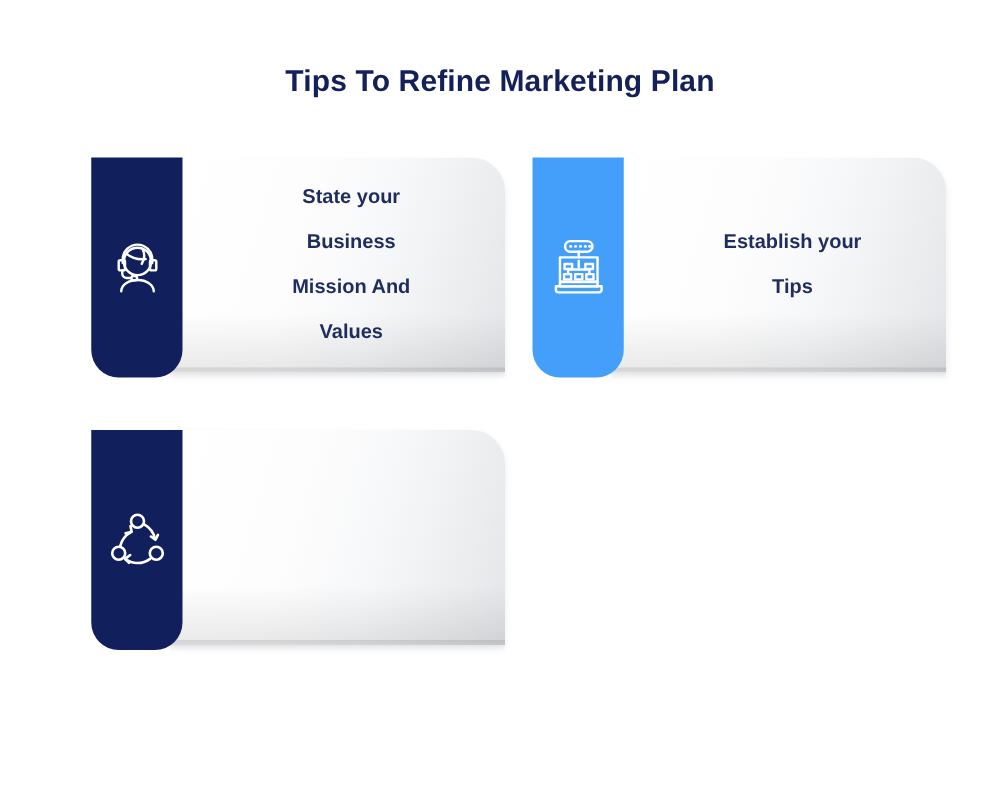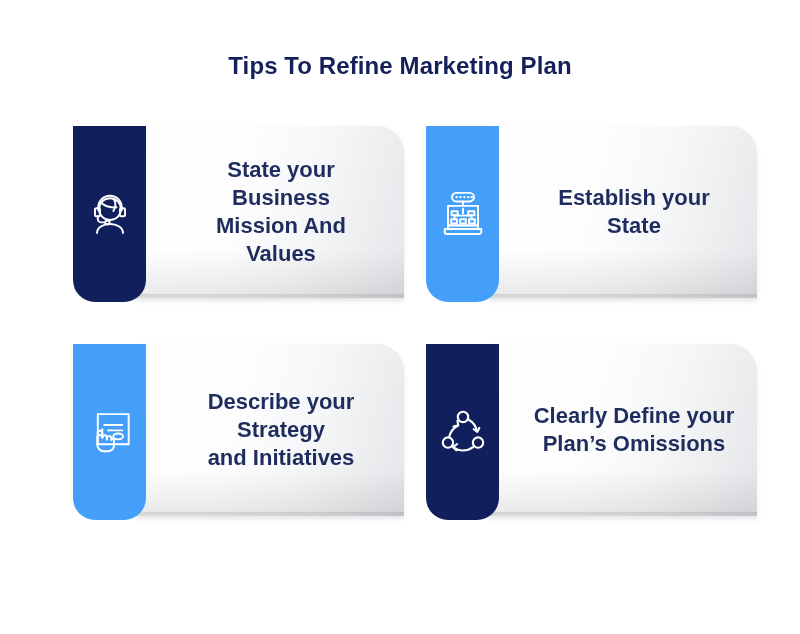--- a/index.html
+++ b/index.html
@@ -113,23 +113,23 @@
   .card-text {
     position: absolute;
     left: 85px;
     top: 0;
     width: 246px;
     height: 172px;
     display: flex;
     align-items: center;
     justify-content: center;
     text-align: center;
-    font-size: 22px;
+    font-size: 16px;
     font-weight: bold;
-    line-height: 28px;
+    line-height: 36px;
     color: #1f2c5e;
     z-index: 3;
     padding: 0 6px;
     white-space: pre-line;
   }
 </style>
 </head>
 <body>
 
 <div id="infographic">
@@ -195,47 +195,23 @@
           <path d="M18 28.5h7.5v5H18z"></path>
 
           <path d="M38.5 28.5h7.5v5h-7.5z"></path>
 
           <rect x="17.5" y="38.5" width="7" height="5.2"></rect>
           <rect x="28.5" y="38.5" width="7" height="5.2"></rect>
           <rect x="39.5" y="38.5" width="7" height="5.2"></rect>
         </svg>
       </div>
       <div class="card-text">Establish your
-State</div>
+Tips</div>
     </div>
 
-    <div class="card">
-      <div class="card-panel"></div>
-      <div class="card-shadow-band"></div>
-      <div class="card-tab blue">
-        <svg class="card-icon" viewBox="0 0 64 64" fill="none" stroke="#ffffff" stroke-width="2.4" stroke-linecap="round" stroke-linejoin="round">
-
-          <rect x="17" y="10" width="38" height="37"></rect>
-
-          <path d="M25 23.5h22"></path>
-          <path d="M29.5 30h17.5"></path>
-
-          <ellipse cx="42" cy="37.5" rx="6" ry="3.6"></ellipse>
-
-          <path d="M22.5 28.5v10.2"></path>
-          <path d="M22.5 38.7c0-1.7-1.4-3.1-3.1-3.1S16.3 37 16.3 38.7v8.6c0 4.6 3.7 8.3 8.3 8.3h5.1c4 0 7.2-3.2 7.2-7.2v-5.5c0-1.5-1.2-2.7-2.7-2.7"></path>
-          <path d="M22.5 33.4c0-1.6-1.3-2.9-2.9-2.9s-2.9 1.3-2.9 2.9"></path>
-          <path d="M28.2 41.4v-2.6c0-1.5-1.2-2.7-2.7-2.7s-2.7 1.2-2.7 2.7"></path>
-          <path d="M33.6 41.9v-2.1c0-1.5-1.2-2.7-2.7-2.7s-2.7 1.2-2.7 2.7"></path>
-        </svg>
-      </div>
-      <div class="card-text">Describe your
-Strategy
-and Initiatives</div>
-    </div>
 
     <div class="card">
       <div class="card-panel"></div>
       <div class="card-shadow-band"></div>
       <div class="card-tab navy">
         <svg class="card-icon" viewBox="0 0 64 64" fill="none" stroke="#ffffff" stroke-width="2.6" stroke-linecap="round" stroke-linejoin="round">
 
           <circle cx="32" cy="13.5" r="6.4"></circle>
           <circle cx="13.5" cy="45" r="6.4"></circle>
           <circle cx="50.5" cy="45" r="6.4"></circle>
@@ -243,18 +219,16 @@
           <path d="M38.6 16.6c5.3 3 9.2 8.1 10.6 14"></path>
           <path d="M45.2 28.6l4.4 3.2 2.5-4.8"></path>
 
           <path d="M44.3 50.6c-3.4 2.6-7.7 4.1-12.3 4.1-4.5 0-8.6-1.4-12-3.8"></path>
           <path d="M24.8 46.8l-5.1 3.8 4 3.9"></path>
 
           <path d="M14.8 38.4c1.5-6.2 5.6-11.4 11.1-14.4"></path>
           <path d="M20.3 25.4l5.9-1.6-1.1-5.6"></path>
         </svg>
       </div>
-      <div class="card-text">Clearly Define your
-Plan’s Omissions</div>
     </div>
 
   </div>
 </div>
 
 </body></html>

